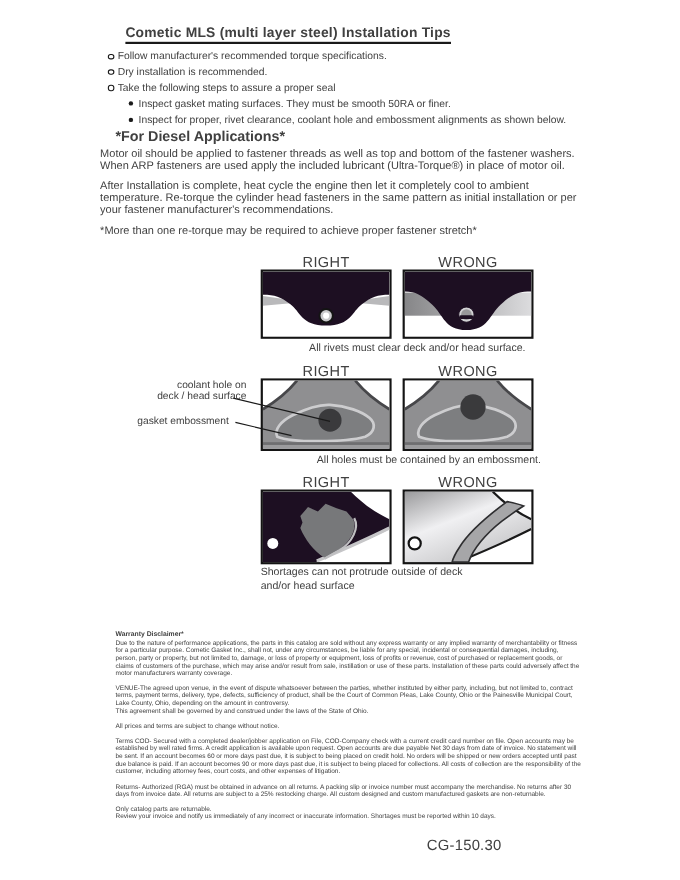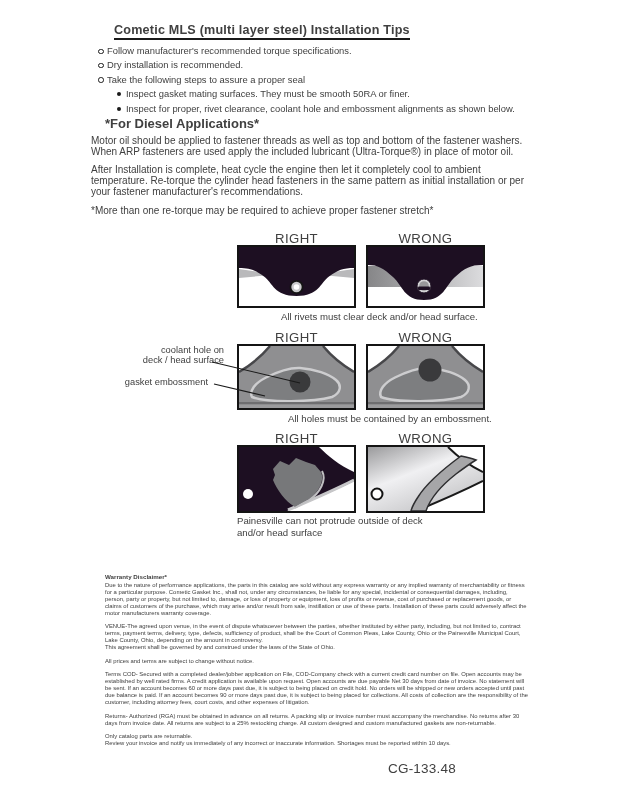--- a/index.html
+++ b/index.html
@@ -164,30 +164,30 @@
         </linearGradient>
       </defs>
       <rect width="115" height="64" fill="#ffffff"></rect>
       <path d="M0,0 H80 C89,9 100,18 115,25 V34 C95,44 70,55 48,64 H0 Z" fill="url(#gd3)"></path>
       <path d="M80,0 C89,9 100,18 115,25" stroke="#1a1a1a" stroke-width="2" fill="none"></path>
       <path d="M115,34 C95,44 70,55 48,64" stroke="#1a1a1a" stroke-width="2" fill="none"></path>
       <path d="M93,9 C78,20 60,34 50,50 C46,56 44,60 43,64 L58,64 C62,52 74,38 88,27 C96,21 103,16 108,13 C103,11 98,10 93,9 Z" fill="#a6a6a8" stroke="#2e2e30" stroke-width="1.5"></path>
       <circle cx="9" cy="47" r="5.5" fill="#ffffff" stroke="#141414" stroke-width="2"></circle>
     </svg>
   </div>
-  <div class="abs cap" style="left:237px; top:515px; width:245px;">Painesville can not protrude outside of deck
+  <div class="abs cap" style="left:237px; top:515px; width:245px;">Shortages can not protrude outside of deck
 and/or head surface</div>
 
   <div class="abs disc-head">Warranty Disclaimer*</div>
   <div class="abs disc">
     <p>Due to the nature of performance applications, the parts in this catalog are sold without any express warranty or any implied warranty of merchantability or fitness for a particular purpose.  Cometic Gasket Inc., shall not, under any circumstances, be liable for any special, incidental or consequential damages, including, person, party or property, but not limited to, damage, or loss of property or equipment, loss of profits or revenue, cost of purchased or replacement goods, or claims of customers of the purchase, which may arise and/or result from sale, instillation or use of these parts.  Installation of these parts could adversely affect the motor manufacturers warranty coverage.</p>
     <p>VENUE-The agreed upon venue, in the event of dispute whatsoever between the parties, whether instituted by either party, including, but not limited to, contract terms, payment terms, delivery, type, defects, sufficiency of product, shall be the Court of Common Pleas, Lake County, Ohio or the Painesville Municipal Court, Lake County, Ohio, depending on the amount in controversy.
 This agreement shall be governed by and construed under the laws of the State of Ohio.</p>
     <p>All prices and terms are subject to change without notice.</p>
     <p>Terms COD- Secured with a completed dealer/jobber application on File, COD-Company check with a current credit card number on file.  Open accounts may be established by well rated firms.  A credit application is available upon request.  Open accounts are due payable Net 30 days from date of invoice.  No statement will be sent.  If an account becomes 60 or more days past due, it is subject to being placed on credit hold.  No orders will be shipped or new orders accepted until past due balance is paid.  If an account becomes 90 or more days past due, it is subject to being placed for collections.  All costs of collection are the responsibility of the customer, including attorney fees, court costs, and other expenses of litigation.</p>
     <p>Returns- Authorized (RGA) must be obtained in advance on all returns.  A packing slip or invoice number must accompany the merchandise.  No returns after 30 days from invoice date.  All returns are subject to a 25% restocking charge.  All custom designed and custom manufactured gaskets are non-returnable.</p>
     <p>Only catalog parts are returnable.
 Review your invoice and notify us immediately of any incorrect or inaccurate information.  Shortages must be reported within 10 days.</p>
   </div>
 
-  <div class="abs pageno">CG-133.48</div>
+  <div class="abs pageno">CG-150.30</div>
 
 </div>
 
 </body></html>

